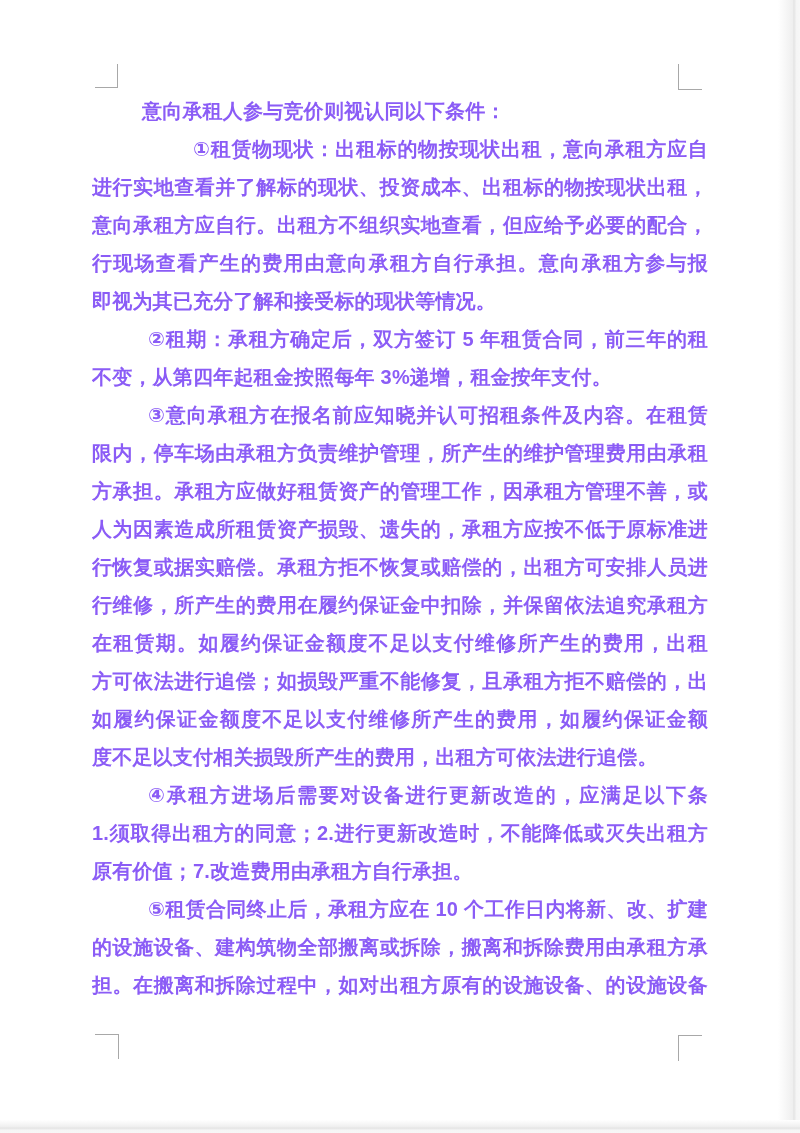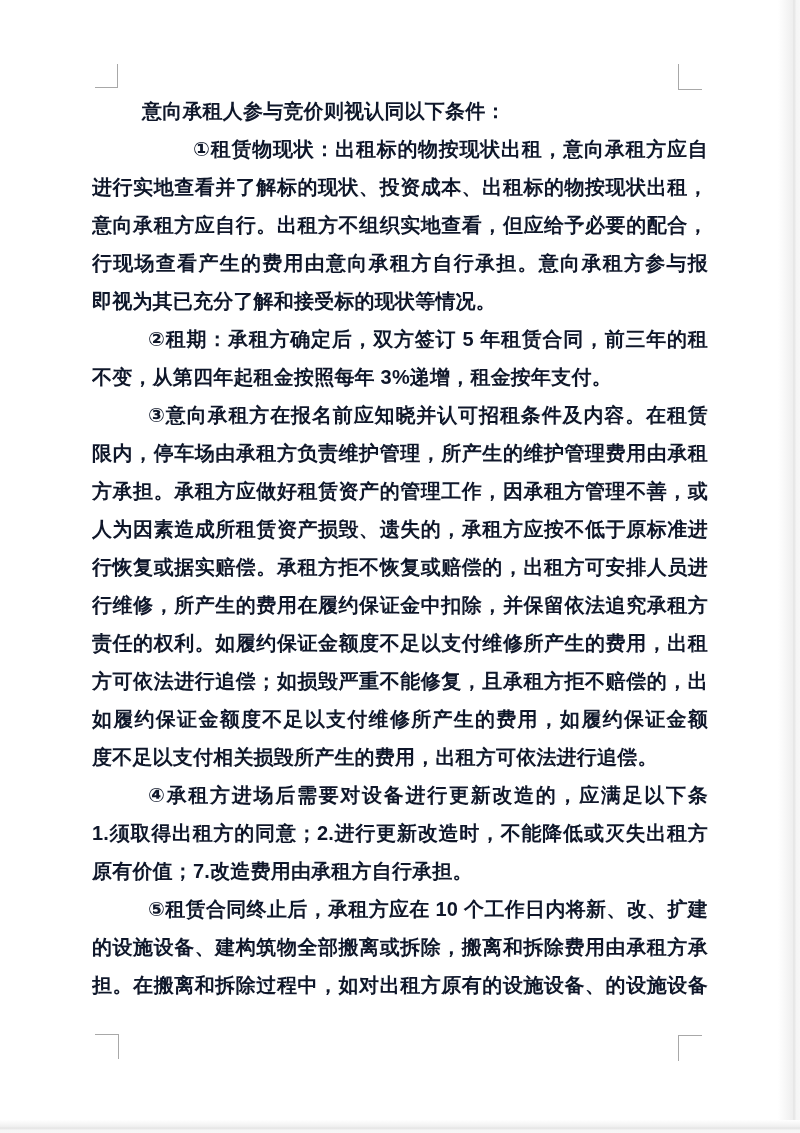--- a/index.html
+++ b/index.html
@@ -61,21 +61,21 @@
 
 <div class="page">
   <div class="edge-right"></div>
   <div class="edge-bottom"></div>
 
   <div class="crop tl"></div>
   <div class="crop tr"></div>
   <div class="crop bl"></div>
   <div class="crop br"></div>
 
-  <div class="textblock" id="doc-text" style="color: #0f172a;">
+  <div class="textblock" id="doc-text" style="color: #8b5cf6;">
       <div class="para">
         <div class="line end" style="padding-left: 50px;">意向承租人参与竞价则视认同以下条件：</div>
       </div>
       <div class="para">
         <div class="line" style="padding-left: 101px;">①租赁物现状：出租标的物按现状出租，意向承租方应自行</div>
         <div class="line">进行实地查看并了解标的现状、投资成本、出租标的物按现状出租，具</div>
         <div class="line">意向承租方应自行。出租方不组织实地查看，但应给予必要的配合，进</div>
         <div class="line">行现场查看产生的费用由意向承租方自行承担。意向承租方参与报名，</div>
         <div class="line end">即视为其已充分了解和接受标的现状等情况。</div>
       </div>
@@ -83,21 +83,21 @@
         <div class="line" style="padding-left: 56px;">②租期：承租方确定后，双方签订 5 年租赁合同，前三年的租金</div>
         <div class="line end">不变，从第四年起租金按照每年 3%递增，租金按年支付。</div>
       </div>
       <div class="para">
         <div class="line" style="padding-left: 56px;">③意向承租方在报名前应知晓并认可招租条件及内容。在租赁期</div>
         <div class="line">限内，停车场由承租方负责维护管理，所产生的维护管理费用由承租</div>
         <div class="line">方承担。承租方应做好租赁资产的管理工作，因承租方管理不善，或</div>
         <div class="line">人为因素造成所租赁资产损毁、遗失的，承租方应按不低于原标准进</div>
         <div class="line">行恢复或据实赔偿。承租方拒不恢复或赔偿的，出租方可安排人员进</div>
         <div class="line">行维修，所产生的费用在履约保证金中扣除，并保留依法追究承租方</div>
-        <div class="line">责任的权利。如履约保证金额度不足以支付维修所产生的费用，出租</div>
+        <div class="line">在租赁期。如履约保证金额度不足以支付维修所产生的费用，出租</div>
         <div class="line">方可依法进行追偿；如损毁严重不能修复，且承租方拒不赔偿的，出</div>
         <div class="line">如履约保证金额度不足以支付维修所产生的费用，如履约保证金额</div>
         <div class="line end">度不足以支付相关损毁所产生的费用，出租方可依法进行追偿。</div>
       </div>
       <div class="para">
         <div class="line" style="padding-left: 56px;">④承租方进场后需要对设备进行更新改造的，应满足以下条件：</div>
         <div class="line">1.须取得出租方的同意；2.进行更新改造时，不能降低或灭失出租方</div>
         <div class="line end">原有价值；7.改造费用由承租方自行承担。</div>
       </div>
       <div class="para">

